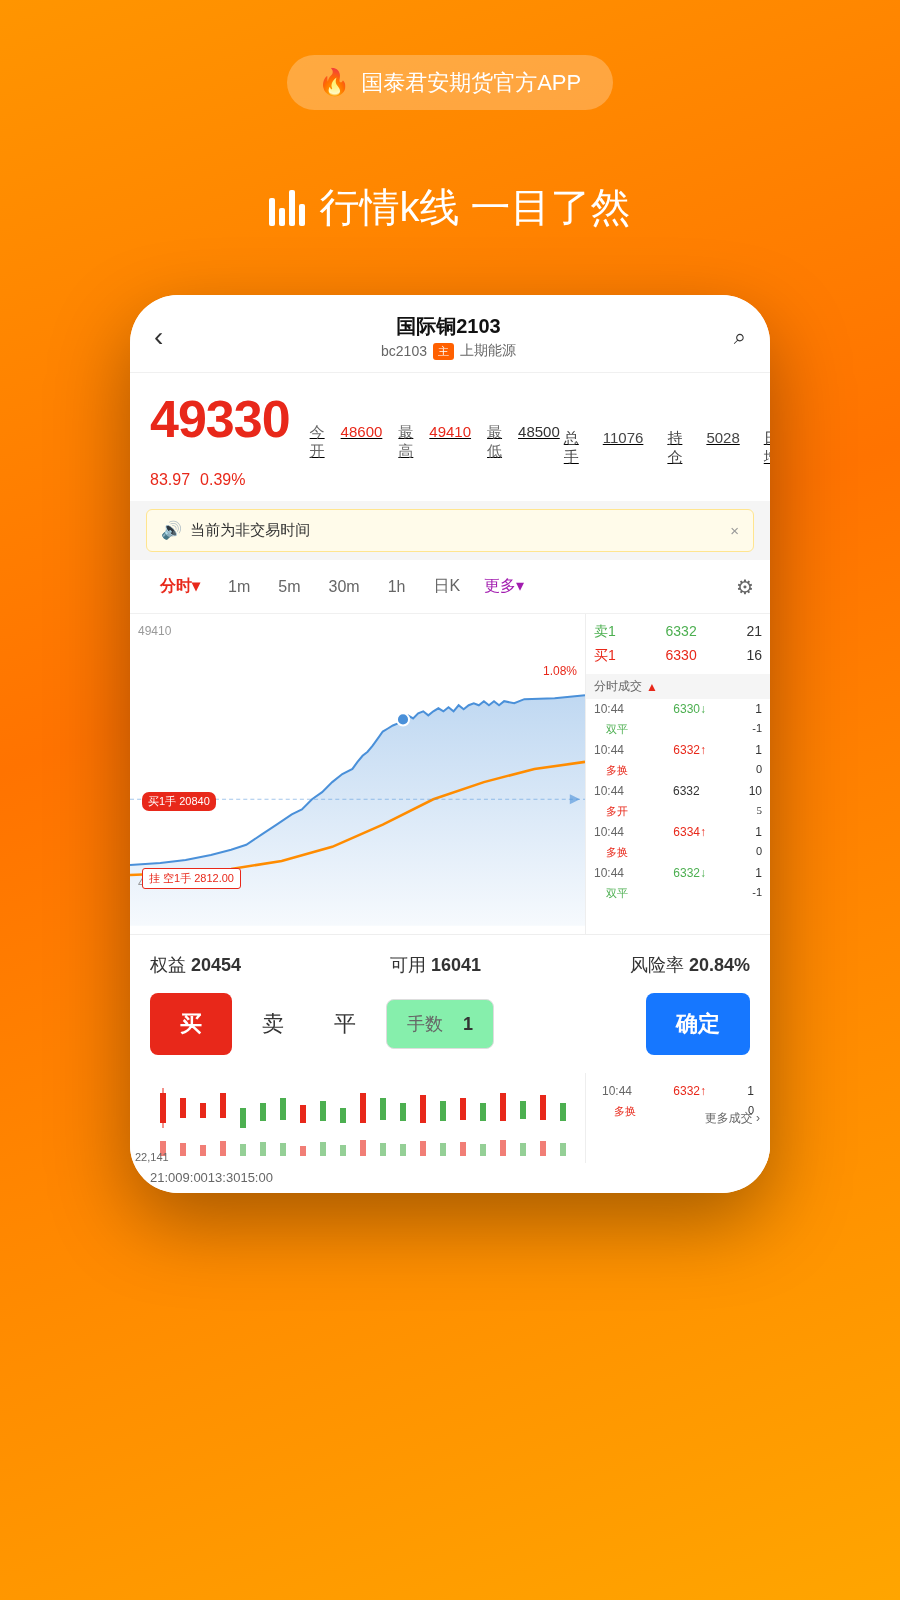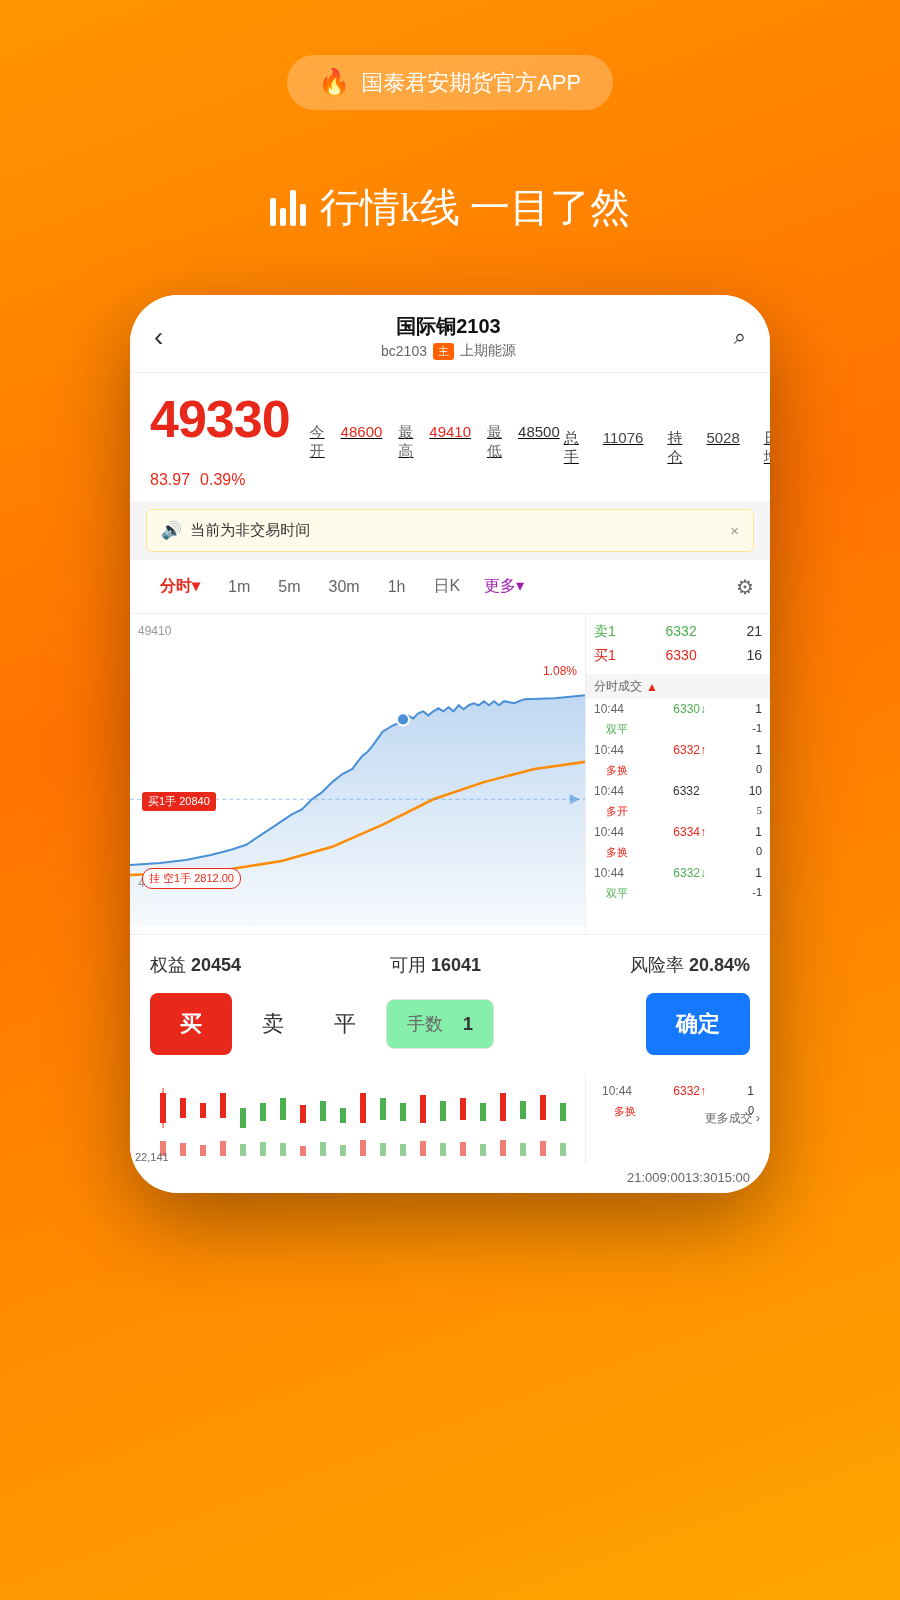--- a/index.html
+++ b/index.html
@@ -50,21 +50,20 @@
     }
     .hero-subtitle {
       color: white;
       font-size: 40px;
       margin-top: 30px;
       display: flex;
       align-items: center;
       justify-content: center;
       gap: 14px;
       font-weight: 400;
-      font-family: Liberation Serif, serif;
     }
     .candle-icon {
       display: flex;
       gap: 4px;
       align-items: flex-end;
     }
     .candle-bar {
       background: white;
       width: 6px;
       border-radius: 2px;
@@ -290,21 +289,21 @@
       border-radius: 3px;
     }
     .chart-sell-tag {
       position: absolute;
       left: 12px;
       background: white;
       border: 1px solid #E8281A;
       color: #E8281A;
       font-size: 11px;
       padding: 2px 6px;
-      border-radius: 10px;
+      border-radius: 3px;
     }
 
     
     .order-book {
       padding: 6px 8px;
     }
     .ob-row {
       display: flex;
       justify-content: space-between;
       padding: 3px 0;
@@ -416,21 +415,21 @@
       position: relative;
       height: 120px;
       overflow: hidden;
       background: white;
     }
     .bottom-strip-times {
       position: absolute;
       bottom: 8px;
       left: 0; right: 0;
       display: flex;
-      justify-content: flex-end;
+      justify-content: flex-start;
       font-size: 13px;
       color: #666;
       padding: 0 20px;
     }
     .more-trades {
       position: absolute;
       right: 10px;
       top: 50%;
       transform: translateY(-50%);
       font-size: 12px;
@@ -546,21 +545,21 @@
           <path d="M0,250 L50,248 L100,244 L150,236 L200,222 L250,200 L300,175 L350,158 L400,145 L450,138" fill="none" stroke="#FF8C00" stroke-width="2.5"></path>
 
           <circle cx="270" cy="96" r="6" fill="#4A90D9" stroke="white" stroke-width="2"></circle>
 
           <line x1="0" y1="175" x2="450" y2="175" stroke="#4A90D9" stroke-width="1" stroke-dasharray="4,3" opacity="0.5"></line>
 
           <polygon points="435,170 445,175 435,180" fill="#4A90D9" opacity="0.6"></polygon>
         </svg>
 
         
-        <div class="chart-buy-tag" style="top: 178px; z-index:10;">买1手 20840</div>
+        <div class="chart-buy-tag" style="top: 178px; z-index:10;border-radius:7px;">买1手 20840</div>
         <div class="chart-sell-tag" style="bottom: 45px; z-index:10;">挂 空1手 2812.00</div>
       </div>
 
       <div class="chart-right">
         <div class="order-book">
           <div class="ob-row">
             <span class="ob-sell-label">卖1</span>
             <span class="ob-price-sell">6332</span>
             <span class="ob-qty">21</span>
           </div>

